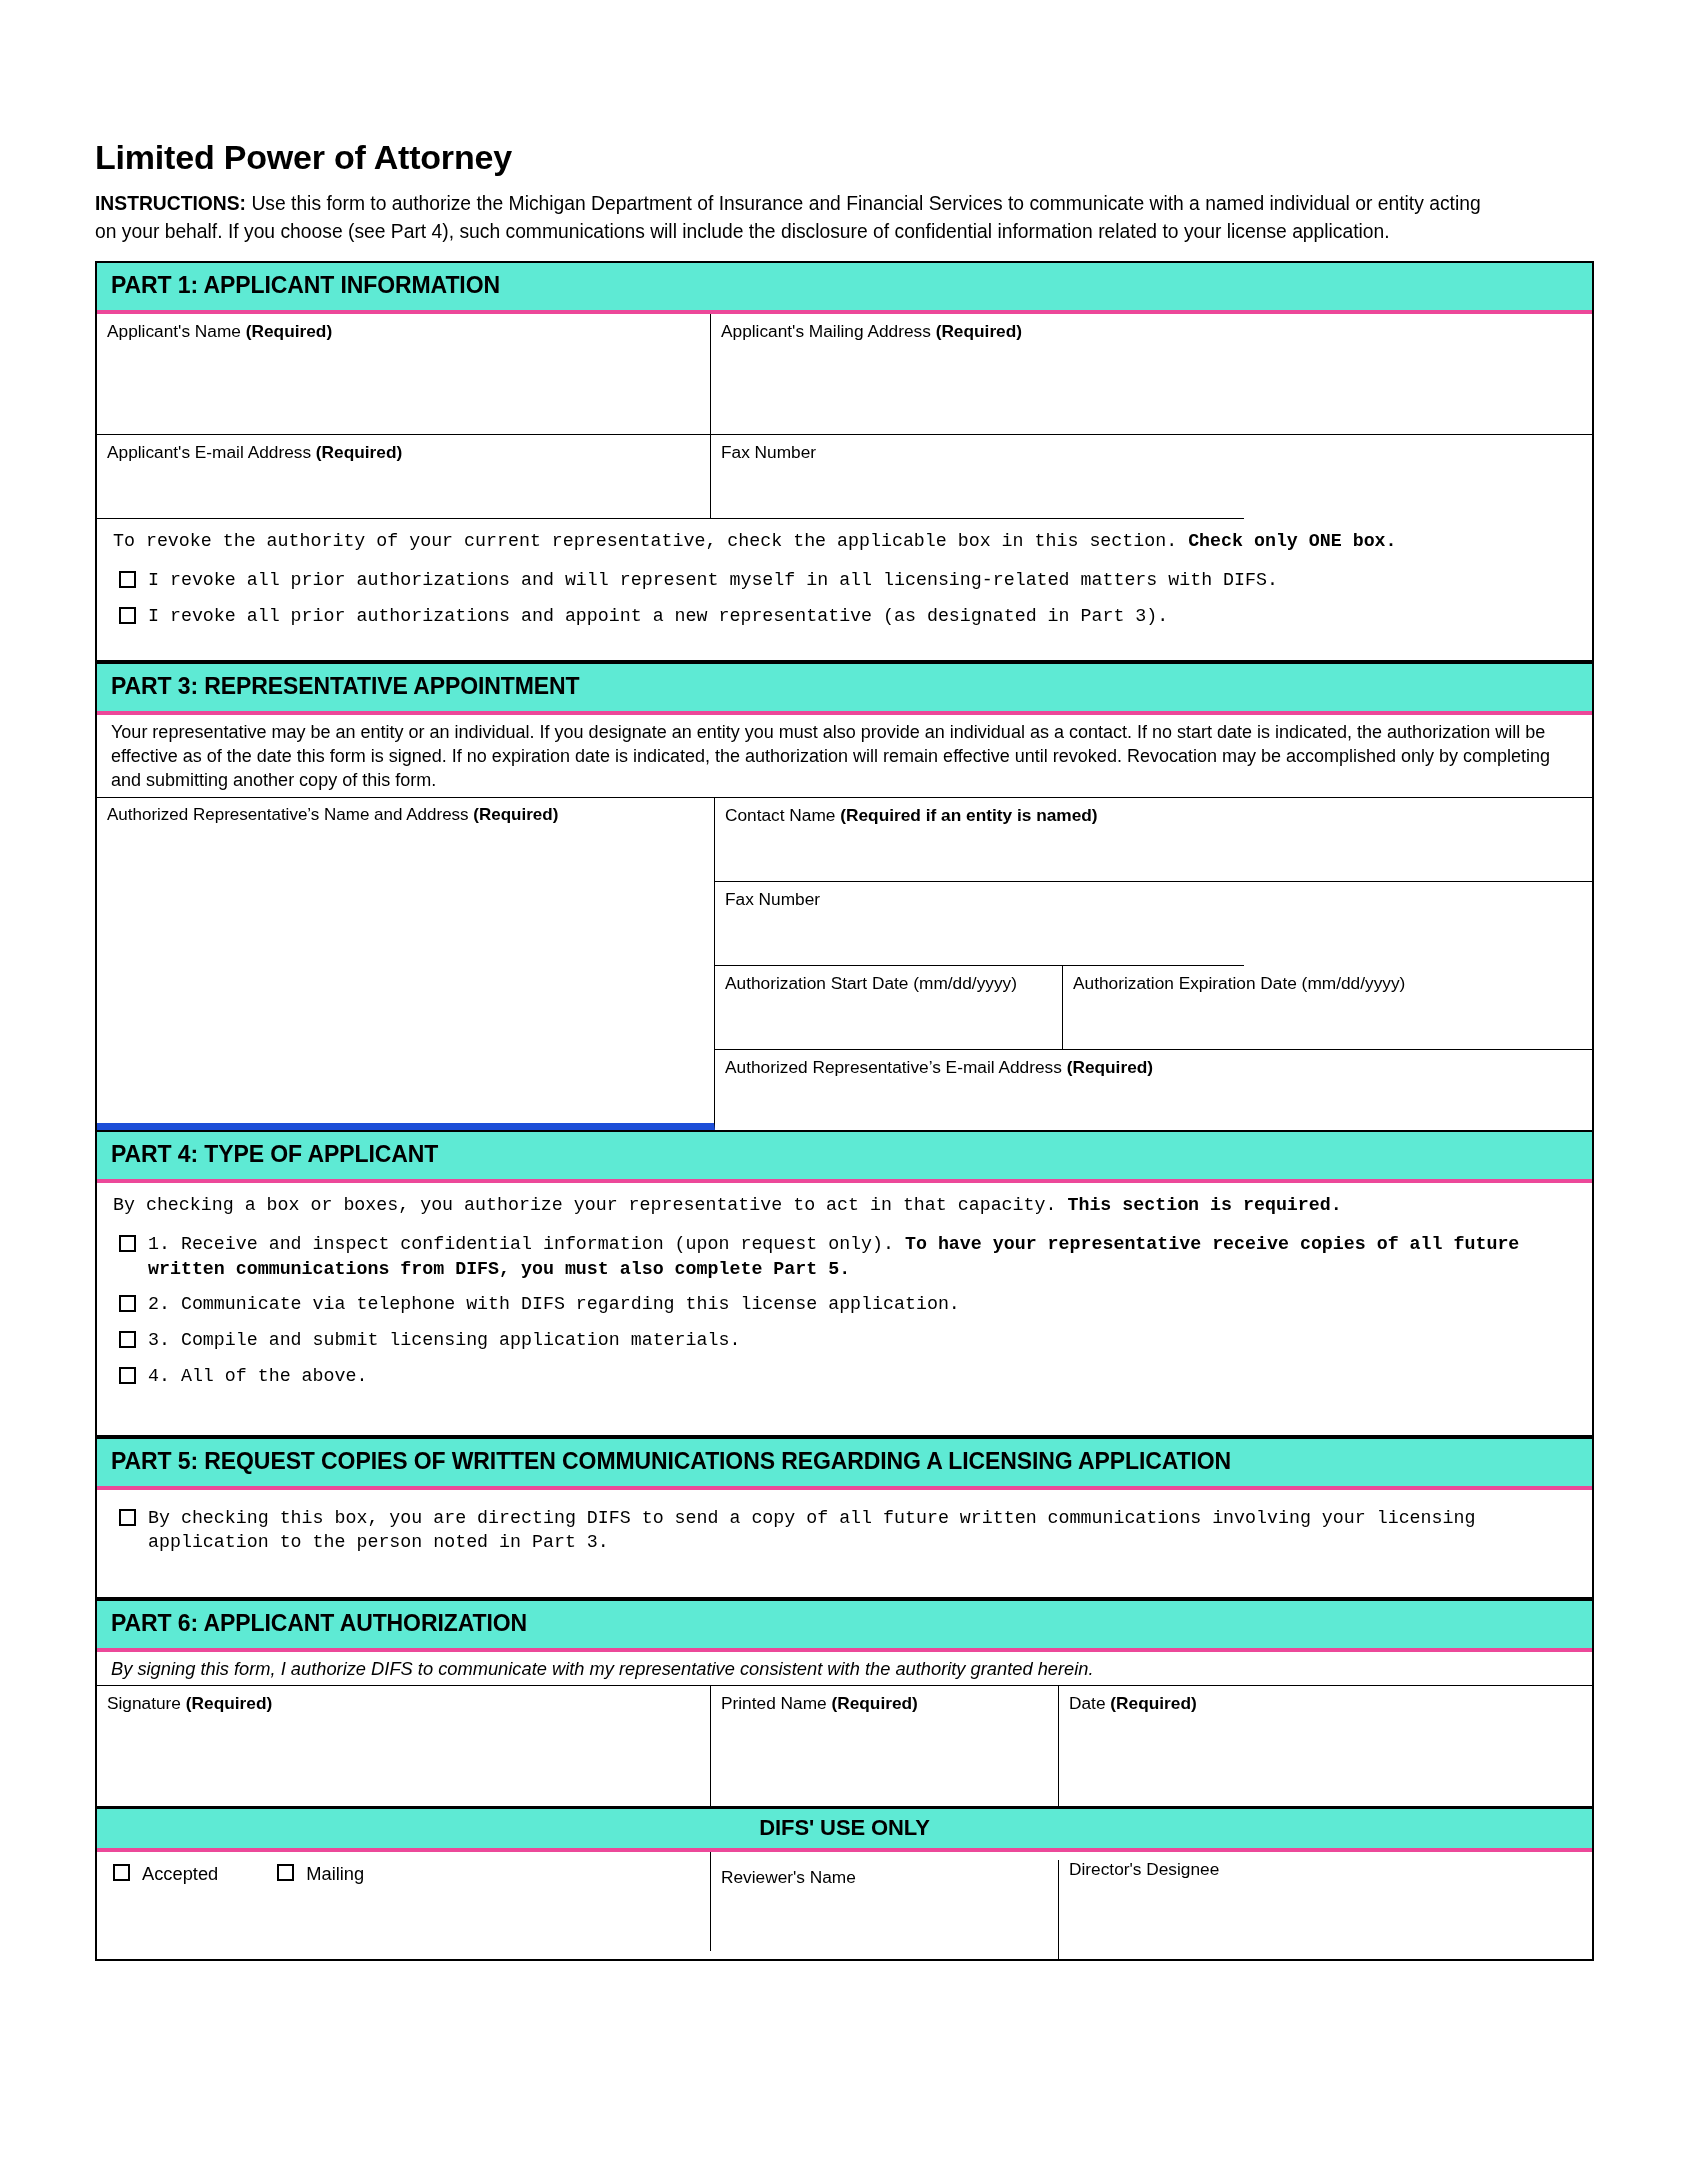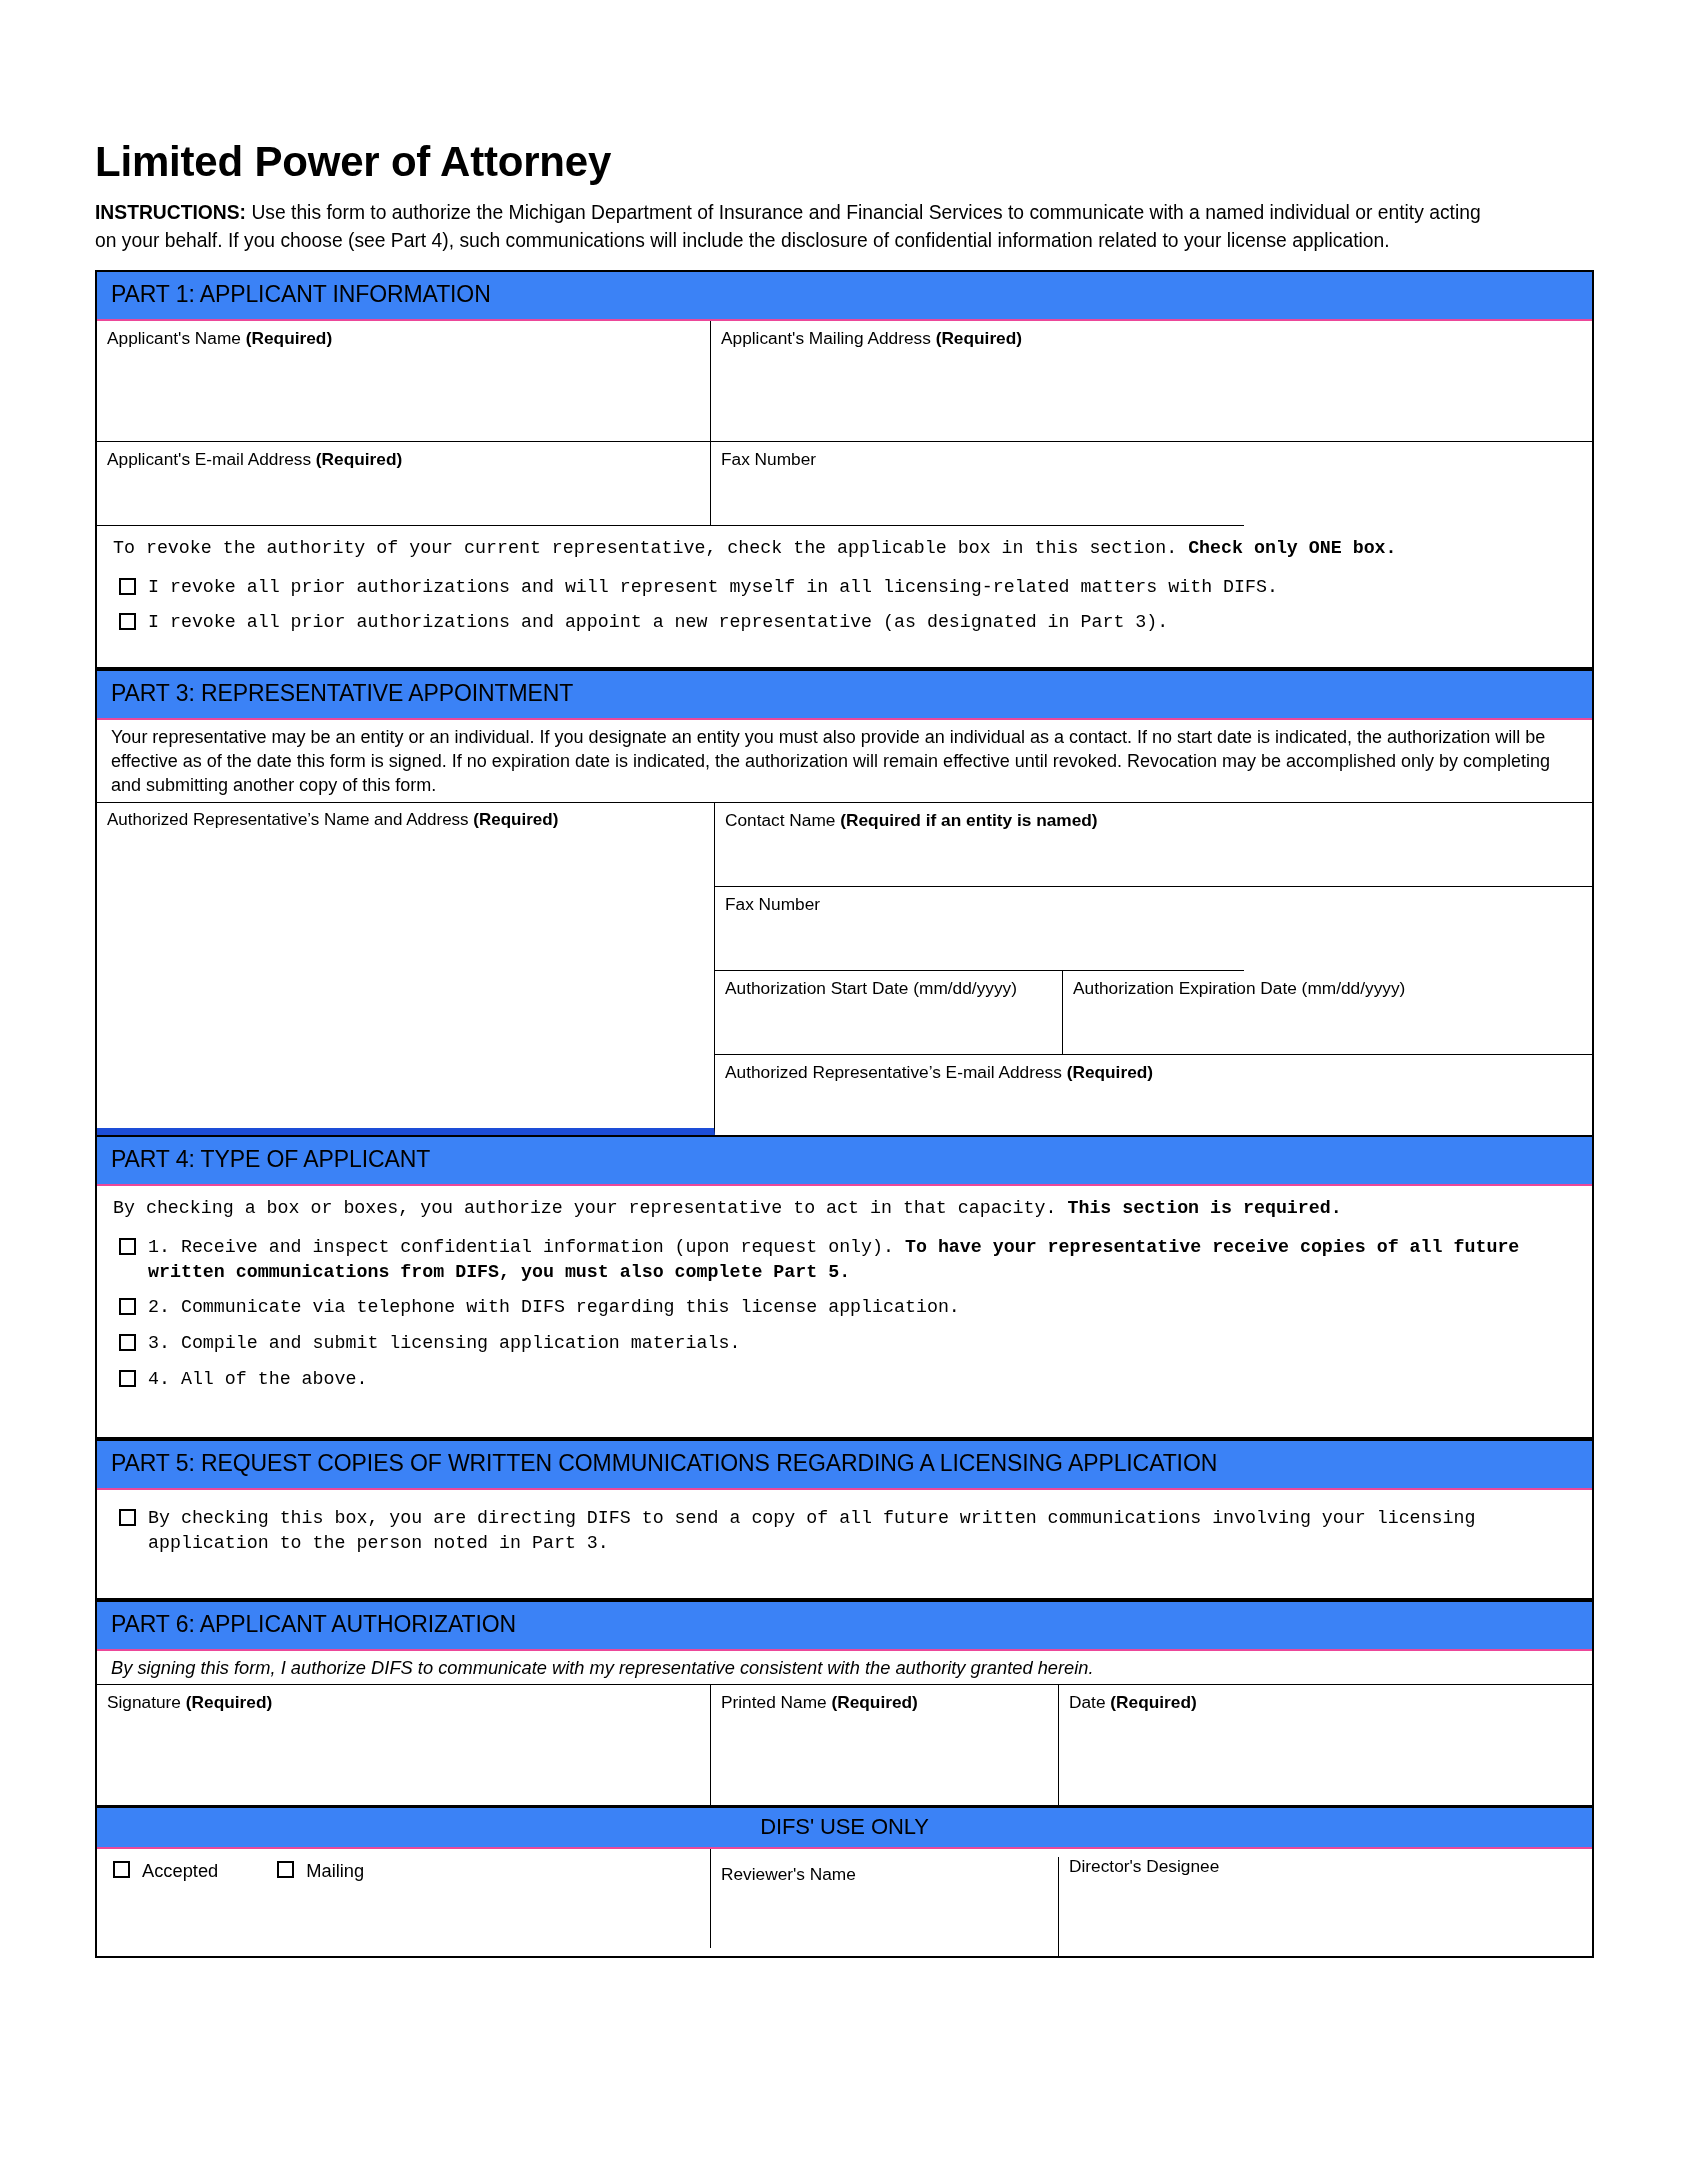--- a/index.html
+++ b/index.html
@@ -15,21 +15,21 @@
     -webkit-font-smoothing: antialiased;
   }
   .page {
     position: relative;
     width: 1683px;
     height: 2178px;
     box-sizing: border-box;
     padding: 139px 89px 0 95px;
   }
   .doc-title {
-    font-size: 42px;
+    font-size: 34px;
     font-weight: bold;
     letter-spacing: -0.2px;
     margin: 0 0 14px 0;
     line-height: 1.1;
   }
   .instructions {
     font-size: 19.3px;
     line-height: 1.42;
     margin: 0 0 16px 0;
     max-width: 1406px;
@@ -37,26 +37,26 @@
   .instructions b { font-weight: bold; }
 
   
   .form {
     width: 1499px;
     border: 2px solid #000;
     border-bottom: none;
     box-sizing: border-box;
   }
   .band {
-    background: #3b82f6;
-    border-bottom: 2px solid #ec4899;
+    background: #5eead4;
+    border-bottom: 4px solid #ec4899;
     border-top: 2px solid #000;
     padding: 9px 14px 11px 14px;
     font-size: 23px;
-    font-weight: normal;
+    font-weight: bold;
     letter-spacing: -0.1px;
     line-height: 1.18;
     box-sizing: border-box;
   }
   .band.first { border-top: none; }
   .band.center { text-align: center; font-size: 22px; padding: 6px 14px 7px; }
 
   .row { display: flex; width: 100%; box-sizing: border-box; }
   .cell {
     box-sizing: border-box;

